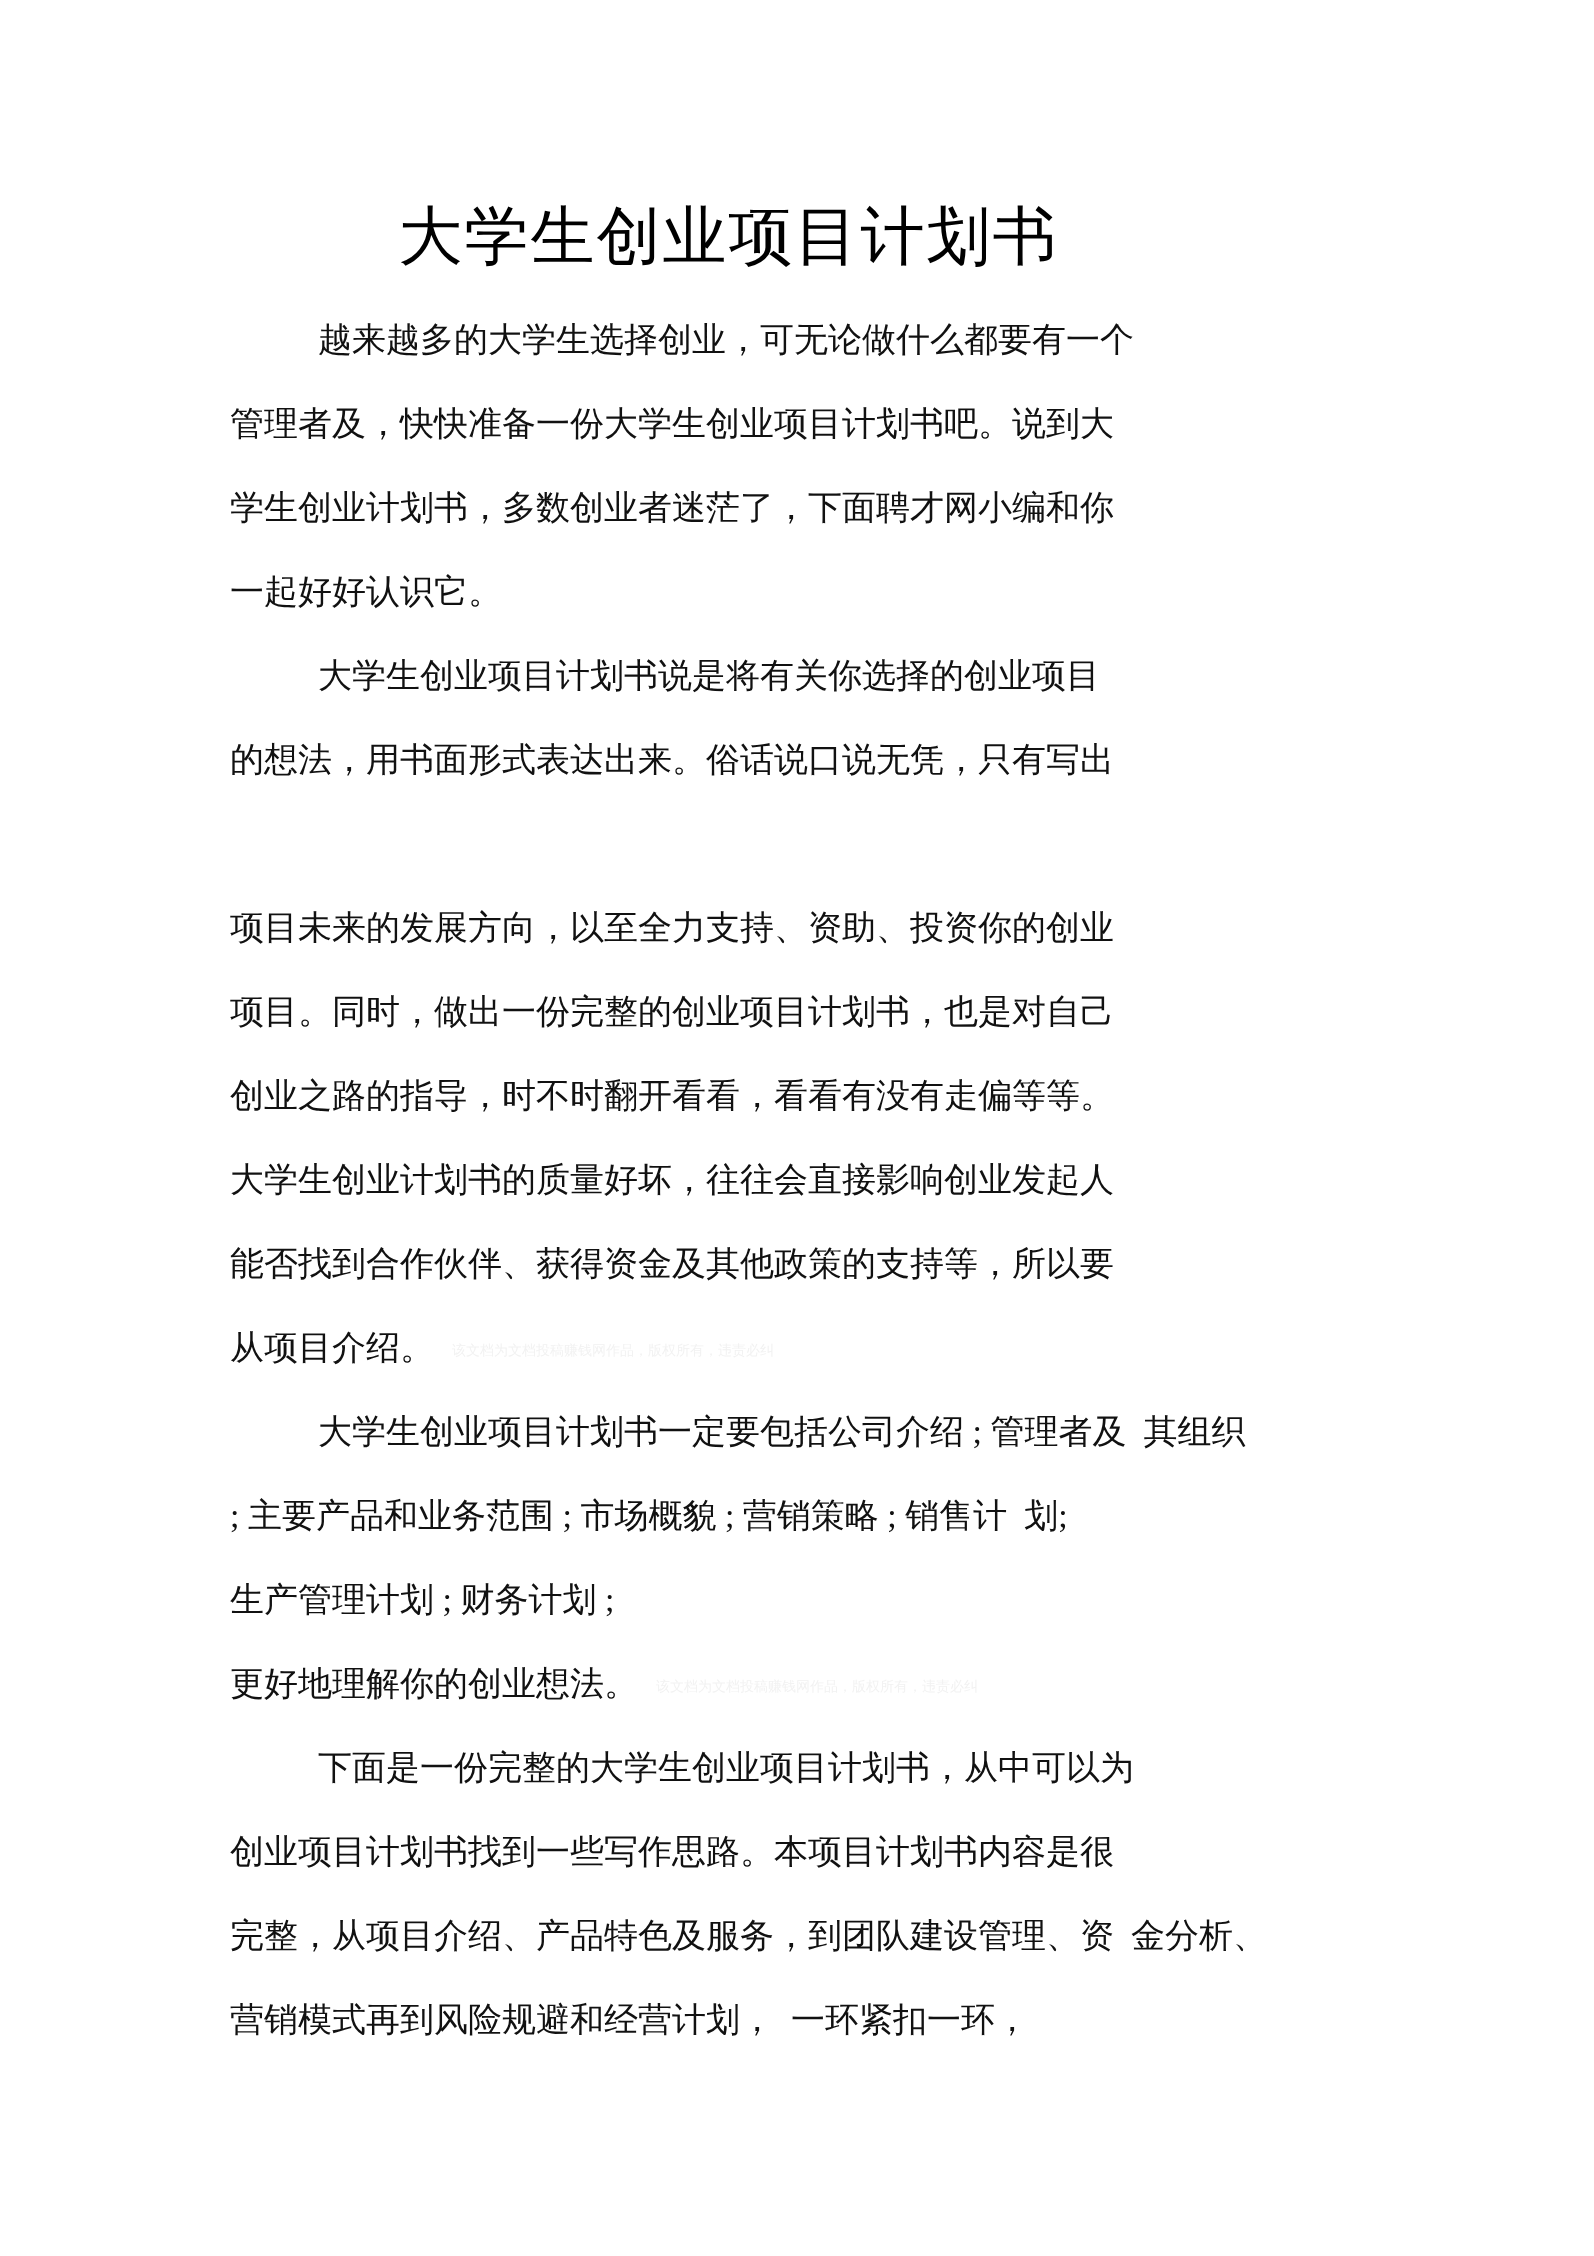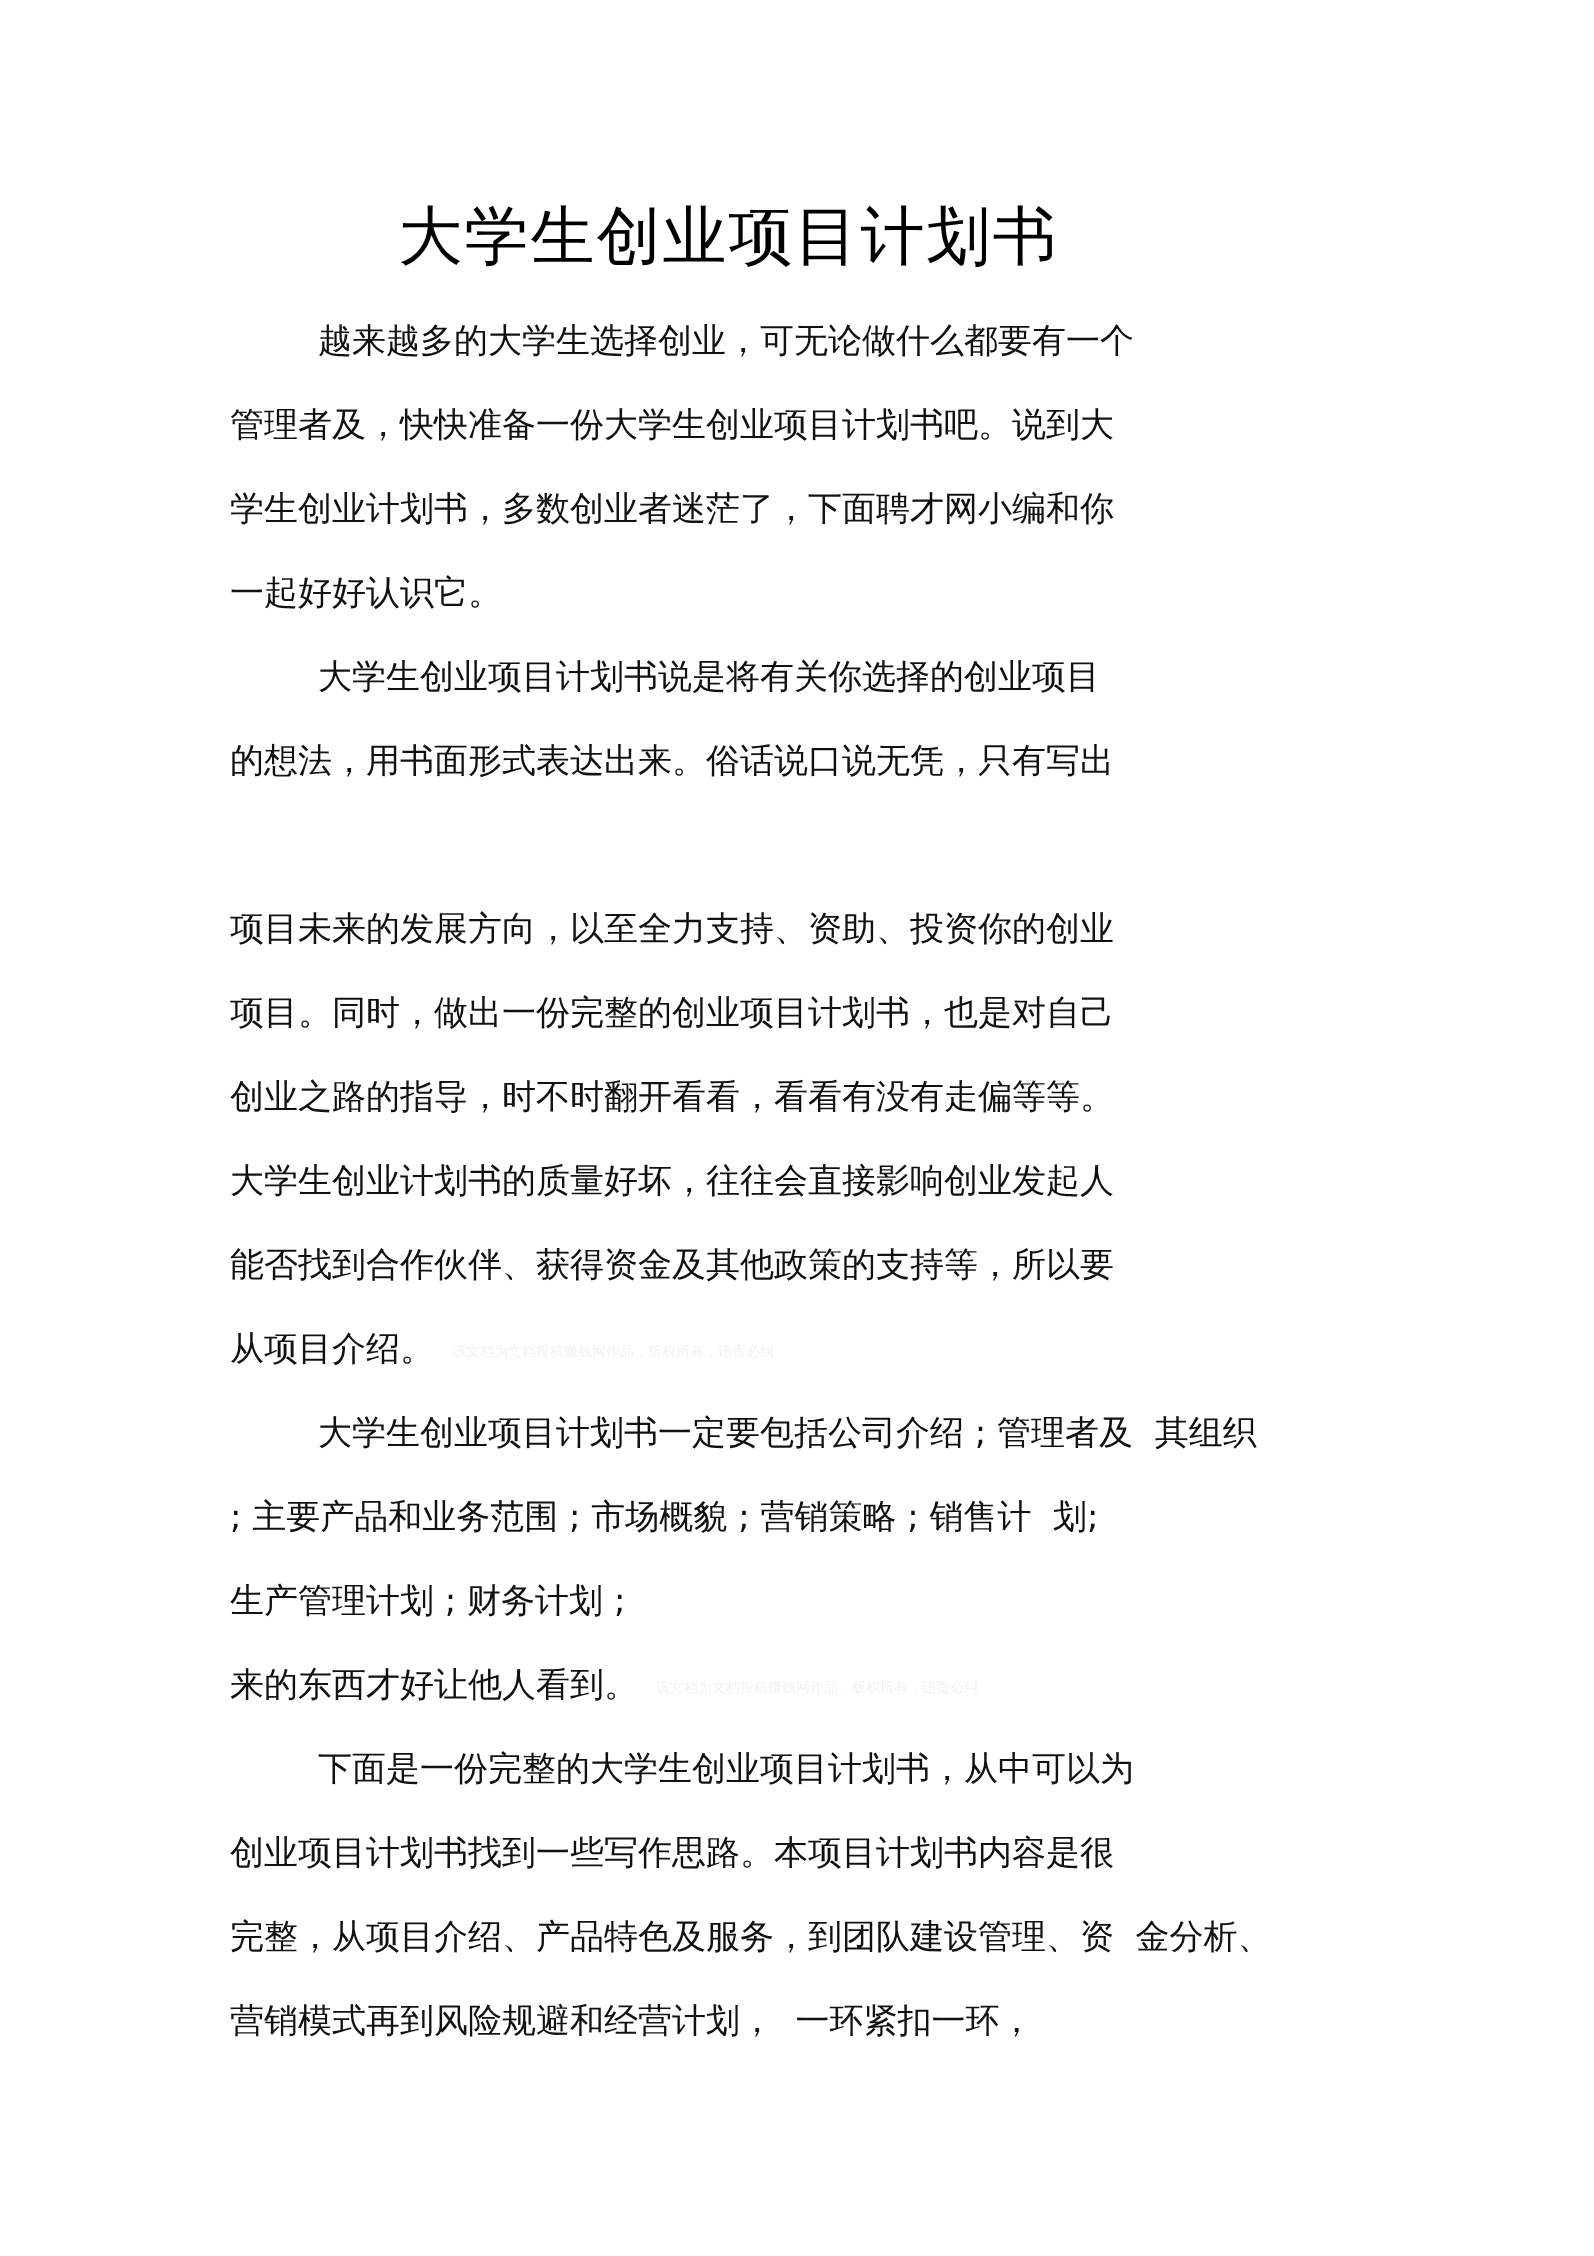--- a/index.html
+++ b/index.html
@@ -1,21 +1,21 @@
 <!DOCTYPE html>
 <html><head>
 <meta charset="utf-8">
 <style>
   html, body { margin: 0; padding: 0; background: #ffffff; }
   body { width: 1594px; height: 2256px; position: relative; overflow: hidden;
          font-family: "DejaVu Sans", "Liberation Sans", sans-serif; color: #111; }
   .page { position: absolute; left: 0; top: 0; width: 1594px; height: 2256px; background: #fff; }
   .title { position: absolute; top: 196px; left: 0; width: 1457px; text-align: center;
            font-size: 64px; line-height: 80px; letter-spacing: 2px; color: #000; }
-  .line { position: absolute; left: 230px; font-size: 34px; line-height: 44px; white-space: pre; color: #111; }
+  .line { position: absolute; left: 230px; font-size: 34px; line-height: 44px; white-space: pre; color: #111; font-family: Liberation Serif, serif; }
   .indent { left: 318px; }
   .wm { font-size: 14px; color: #f2f2f2; margin-left: 18px; vertical-align: middle; }
 </style>
 </head>
 <body>
 
 <div class="page">
   <div class="title">大学生创业项目计划书</div>
 
   <div class="line indent" style="top:318px">越来越多的大学生选择创业，可无论做什么都要有一个</div>
@@ -28,19 +28,19 @@
   <div class="line" style="top:906px">项目未来的发展方向，以至全力支持、资助、投资你的创业</div>
   <div class="line" style="top:990px">项目。同时，做出一份完整的创业项目计划书，也是对自己</div>
   <div class="line" style="top:1074px">创业之路的指导，时不时翻开看看，看看有没有走偏等等。</div>
   <div class="line" style="top:1158px">大学生创业计划书的质量好坏，往往会直接影响创业发起人</div>
   <div class="line" style="top:1242px">能否找到合作伙伴、获得资金及其他政策的支持等，所以要</div>
   <div class="line" style="top:1326px"><span>从项目介绍。</span><span class="wm">该文档为文档投稿赚钱网作品，版权所有，违责必纠</span></div>
 
   <div class="line indent" style="top:1410px">大学生创业项目计划书一定要包括公司介绍 ; 管理者及  其组织</div>
   <div class="line" style="top:1494px">; 主要产品和业务范围 ; 市场概貌 ; 营销策略 ; 销售计  划;</div>
   <div class="line" style="top:1578px">生产管理计划 ; 财务计划 ;</div>
-  <div class="line" style="top:1662px"><span>来的东西才好让他人看到。</span><span class="wm">该文档为文档投稿赚钱网作品，版权所有，违责必纠</span></div>
+  <div class="line" style="top:1662px"><span>更好地理解你的创业想法。</span><span class="wm">该文档为文档投稿赚钱网作品，版权所有，违责必纠</span></div>
 
   <div class="line indent" style="top:1746px">下面是一份完整的大学生创业项目计划书，从中可以为</div>
   <div class="line" style="top:1830px">创业项目计划书找到一些写作思路。本项目计划书内容是很</div>
   <div class="line" style="top:1914px">完整，从项目介绍、产品特色及服务，到团队建设管理、资  金分析、</div>
   <div class="line" style="top:1998px">营销模式再到风险规避和经营计划，  一环紧扣一环，</div>
 </div>
 
 </body></html>

